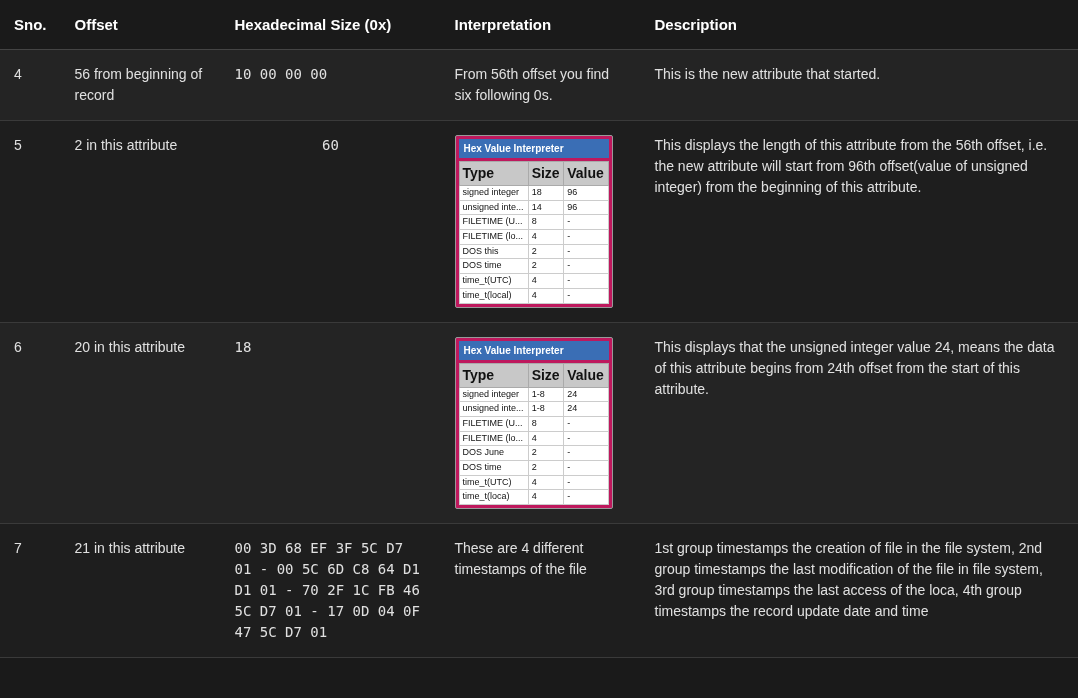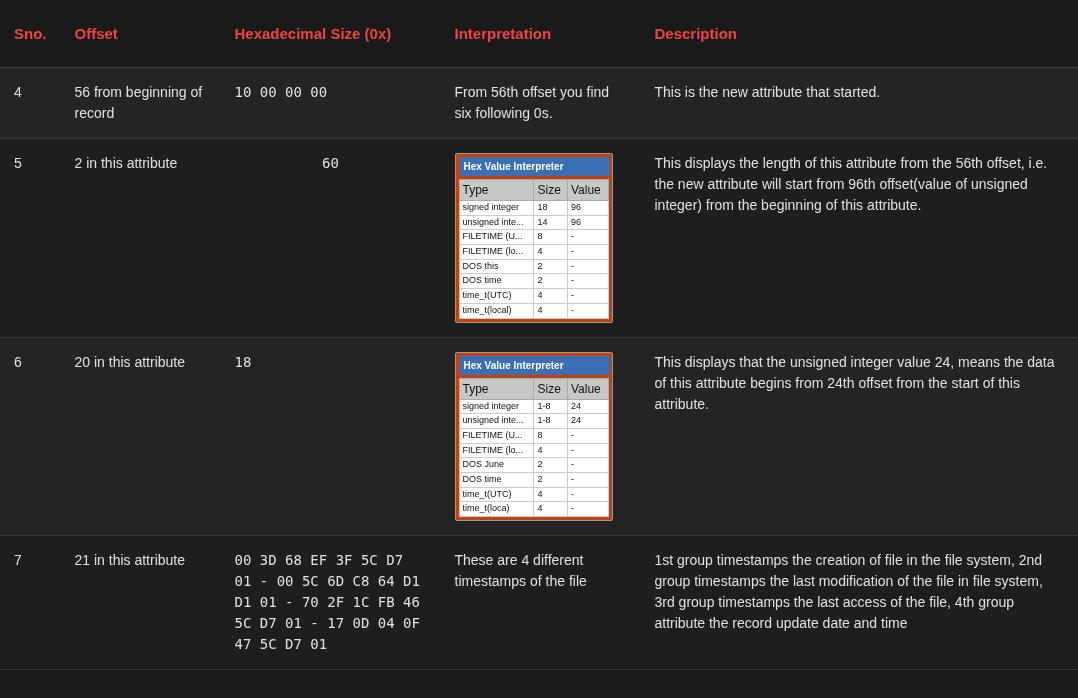--- a/index.html
+++ b/index.html
@@ -10,24 +10,24 @@
       font-size: 14px;
       width: 1078px;
       min-height: 698px;
     }
     table {
       width: 100%;
       border-collapse: collapse;
     }
     th {
       background: #1a1a1a;
-      color: #ef4444;
+      color: #ffffff;
       font-weight: bold;
       text-align: left;
-      padding: 25px 14px;
+      padding: 16px 14px;
       font-size: 15px;
       border-bottom: 1px solid #444;
     }
     td {
       padding: 14px 14px;
       vertical-align: top;
       color: #e0e0e0;
       font-size: 14px;
       line-height: 1.5;
     }
@@ -41,21 +41,21 @@
       background: #242424;
     }
     .sno-col { width: 60px; }
     .offset-col { width: 160px; }
     .hex-col { width: 220px; }
     .interp-col { width: 200px; }
     .desc-col { width: auto; }
 
     
     .hex-interpreter {
-      background: #c2410c;
+      background: #be185d;
       border: 1px solid #999;
       border-radius: 2px;
       padding: 3px;
       width: 158px;
       font-size: 10px;
       color: #111;
     }
     .hex-interpreter .title-bar {
       background: #3a6eb5;
       color: white;
@@ -65,24 +65,24 @@
       font-weight: bold;
     }
     .hex-interpreter table {
       width: 100%;
       border-collapse: collapse;
       background: white;
     }
     .hex-interpreter th {
       background: #c8c8c8;
       color: #111;
-      font-size: 12px;
+      font-size: 14px;
       padding: 1px 3px;
       border: 1px solid #aaa;
-      font-weight: normal;
+      font-weight: bold;
     }
     .hex-interpreter td {
       font-size: 9px;
       padding: 1px 3px;
       border: 1px solid #ccc;
       color: #111;
       background: white;
       line-height: 1.3;
       margin-top: 24px;
     }
@@ -243,16 +243,16 @@
             </table>
           </div>
         </td>
         <td>This displays that the unsigned integer value 24, means the data of this attribute begins from 24th offset from the start of this attribute.</td>
       </tr>
       <tr>
         <td style="font-weight: normal;">7</td>
         <td>21 in this attribute</td>
         <td style="font-family: monospace;">00 3D 68 EF 3F 5C D7 01 - 00 5C 6D C8 64 D1 D1 01 - 70 2F 1C FB 46 5C D7 01 - 17 0D 04 0F 47 5C D7 01</td>
         <td>These are 4 different timestamps of the file</td>
-        <td>1st group timestamps the creation of file in the file system, 2nd group timestamps the last modification of the file in file system, 3rd group timestamps the last access of the file, 4th group attribute the record update date and time</td>
+        <td>1st group timestamps the creation of file in the file system, 2nd group timestamps the last modification of the file in file system, 3rd group timestamps the last access of the loca, 4th group timestamps the record update date and time</td>
       </tr>
     </tbody>
 </table>
 
 </body></html>

